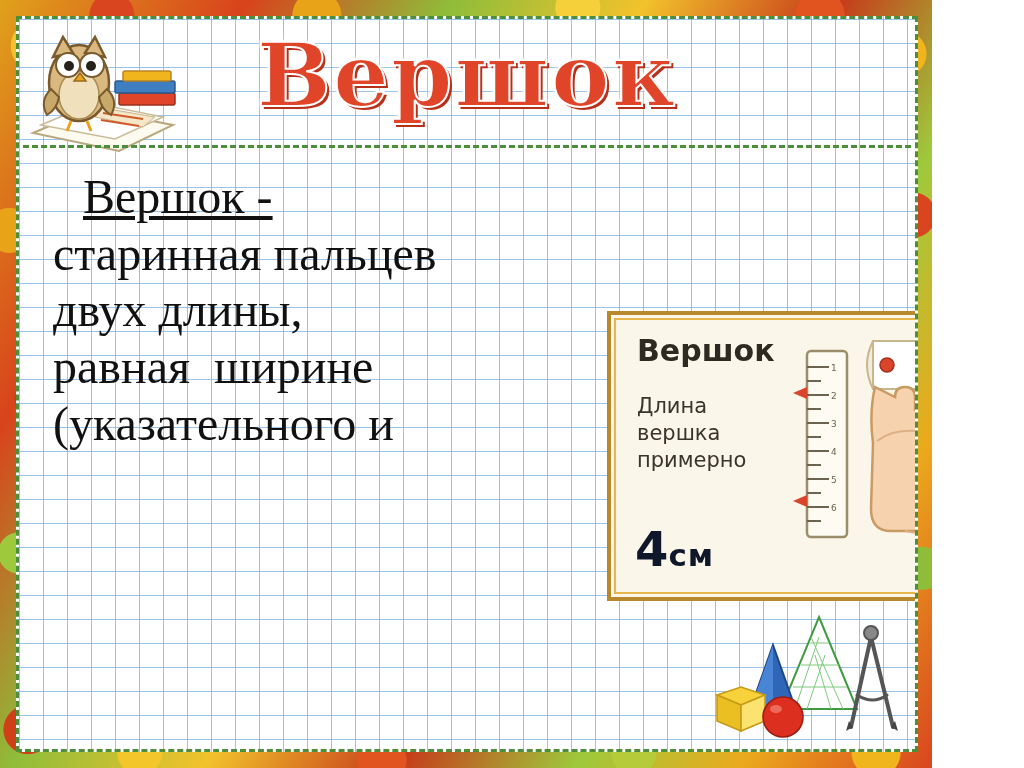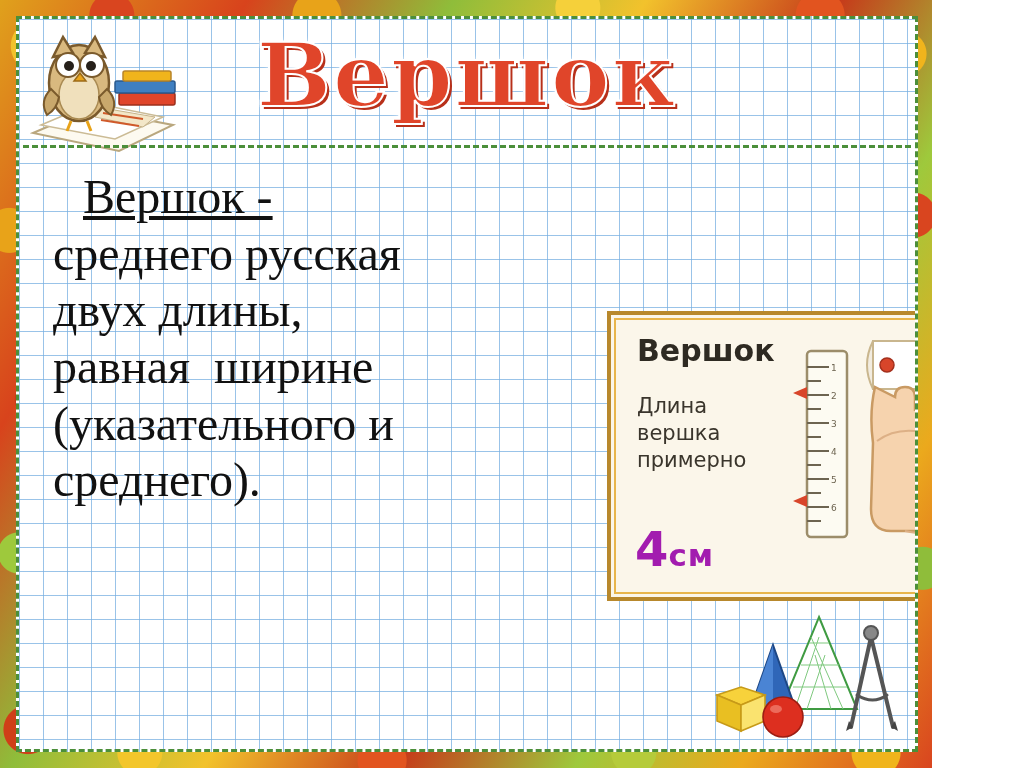--- a/index.html
+++ b/index.html
@@ -154,21 +154,21 @@
     font-size: 21px;
     line-height: 1.28;
     color: #3a352c;
   }
   .inset-value {
     position: absolute;
     left: 24px;
     bottom: 20px;
     font-family: "DejaVu Sans", sans-serif;
     font-weight: bold;
-    color: #a21caf;
+    color: #0f172a;
   }
   .inset-value .num { font-size: 48px; }
   .inset-value .unit { font-size: 31px; letter-spacing: 1px; }
 
   .inset-art {
     position: absolute;
     right: 6px;
     top: 6px;
     width: 230px;
     height: 276px;
@@ -224,25 +224,24 @@
       </svg>
     </div>
 
     <div class="title-row">
       <span class="title">Вершок</span>
     </div>
     <div class="title-underline"></div>
 
     <div class="body-text">
       <div class="line lead">Вершок -</div>
-      <div class="line">среднего русская</div>
+      <div class="line">старинная пальцев</div>
       <div class="line">двух длины,</div>
       <div class="line">равная  ширине</div>
       <div class="line">(указательного и</div>
-      <div class="line">среднего).</div>
     </div>
 
     <div class="inset">
       <div class="inset-title">Вершок</div>
       <div class="inset-sub" style="white-space:pre-line;">Длина
 вершка
 примерно</div>
       <div class="inset-value">
         <span class="num">4</span><span class="unit">см</span>
       </div>

